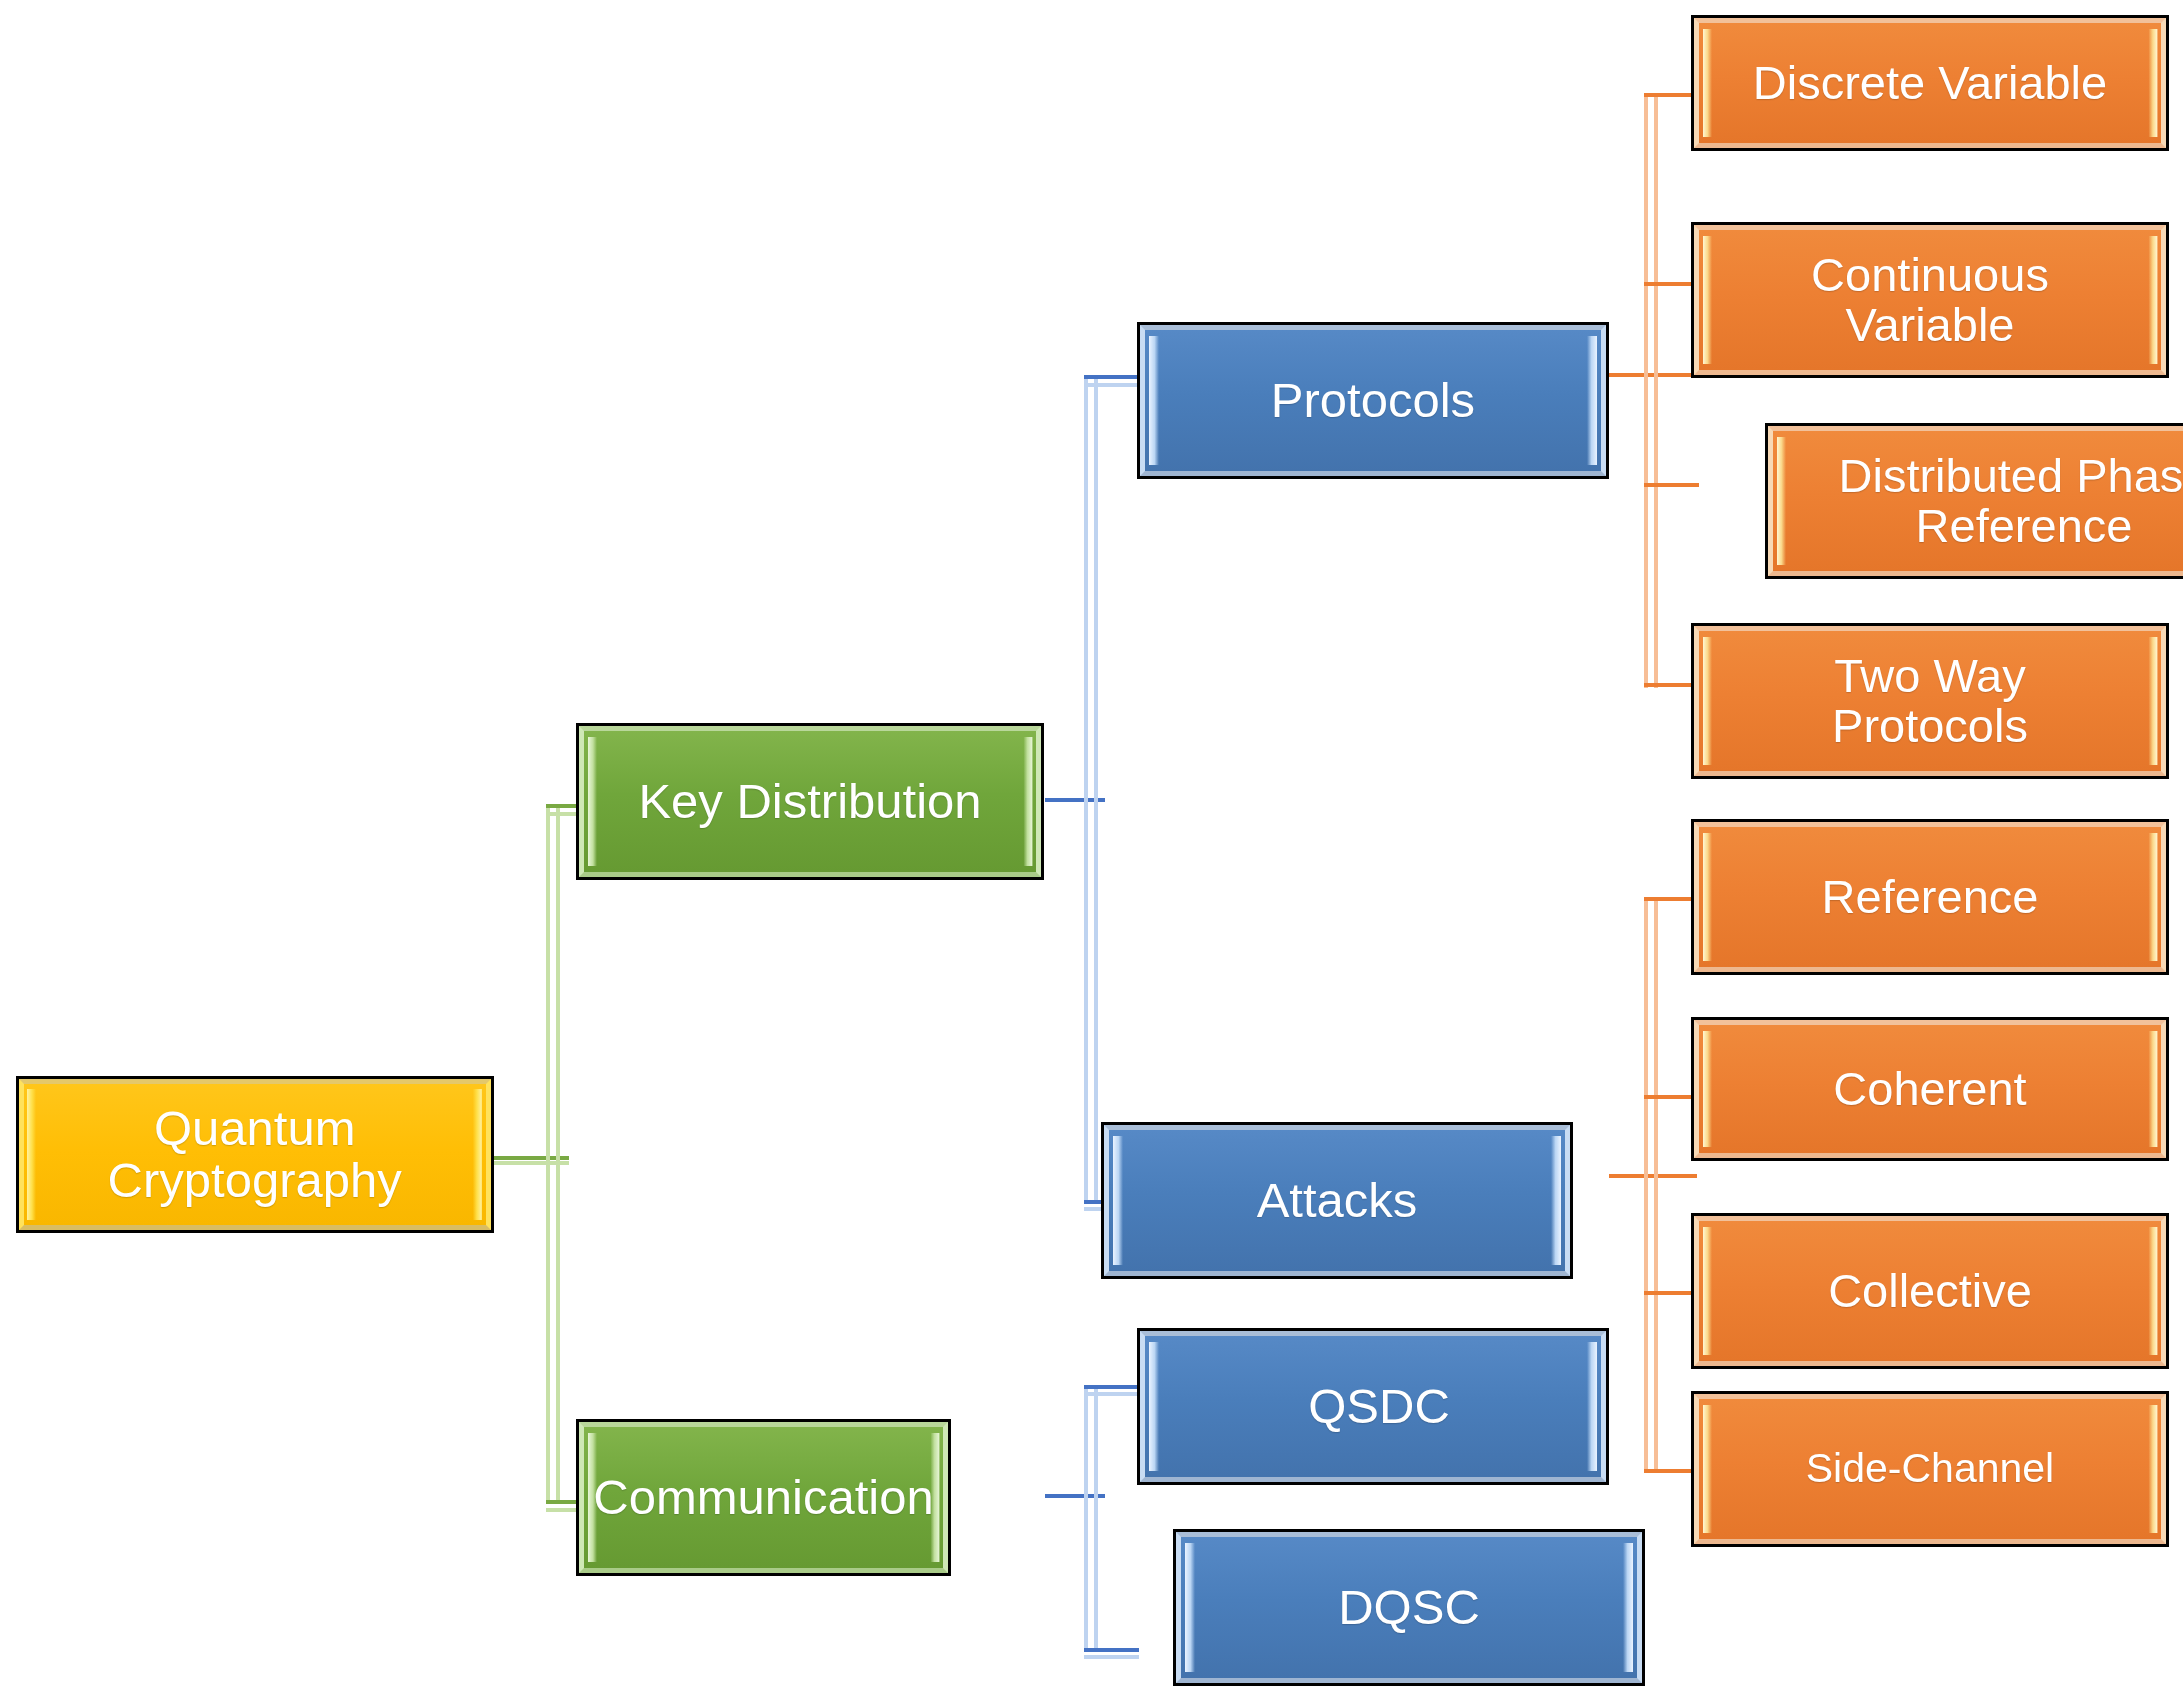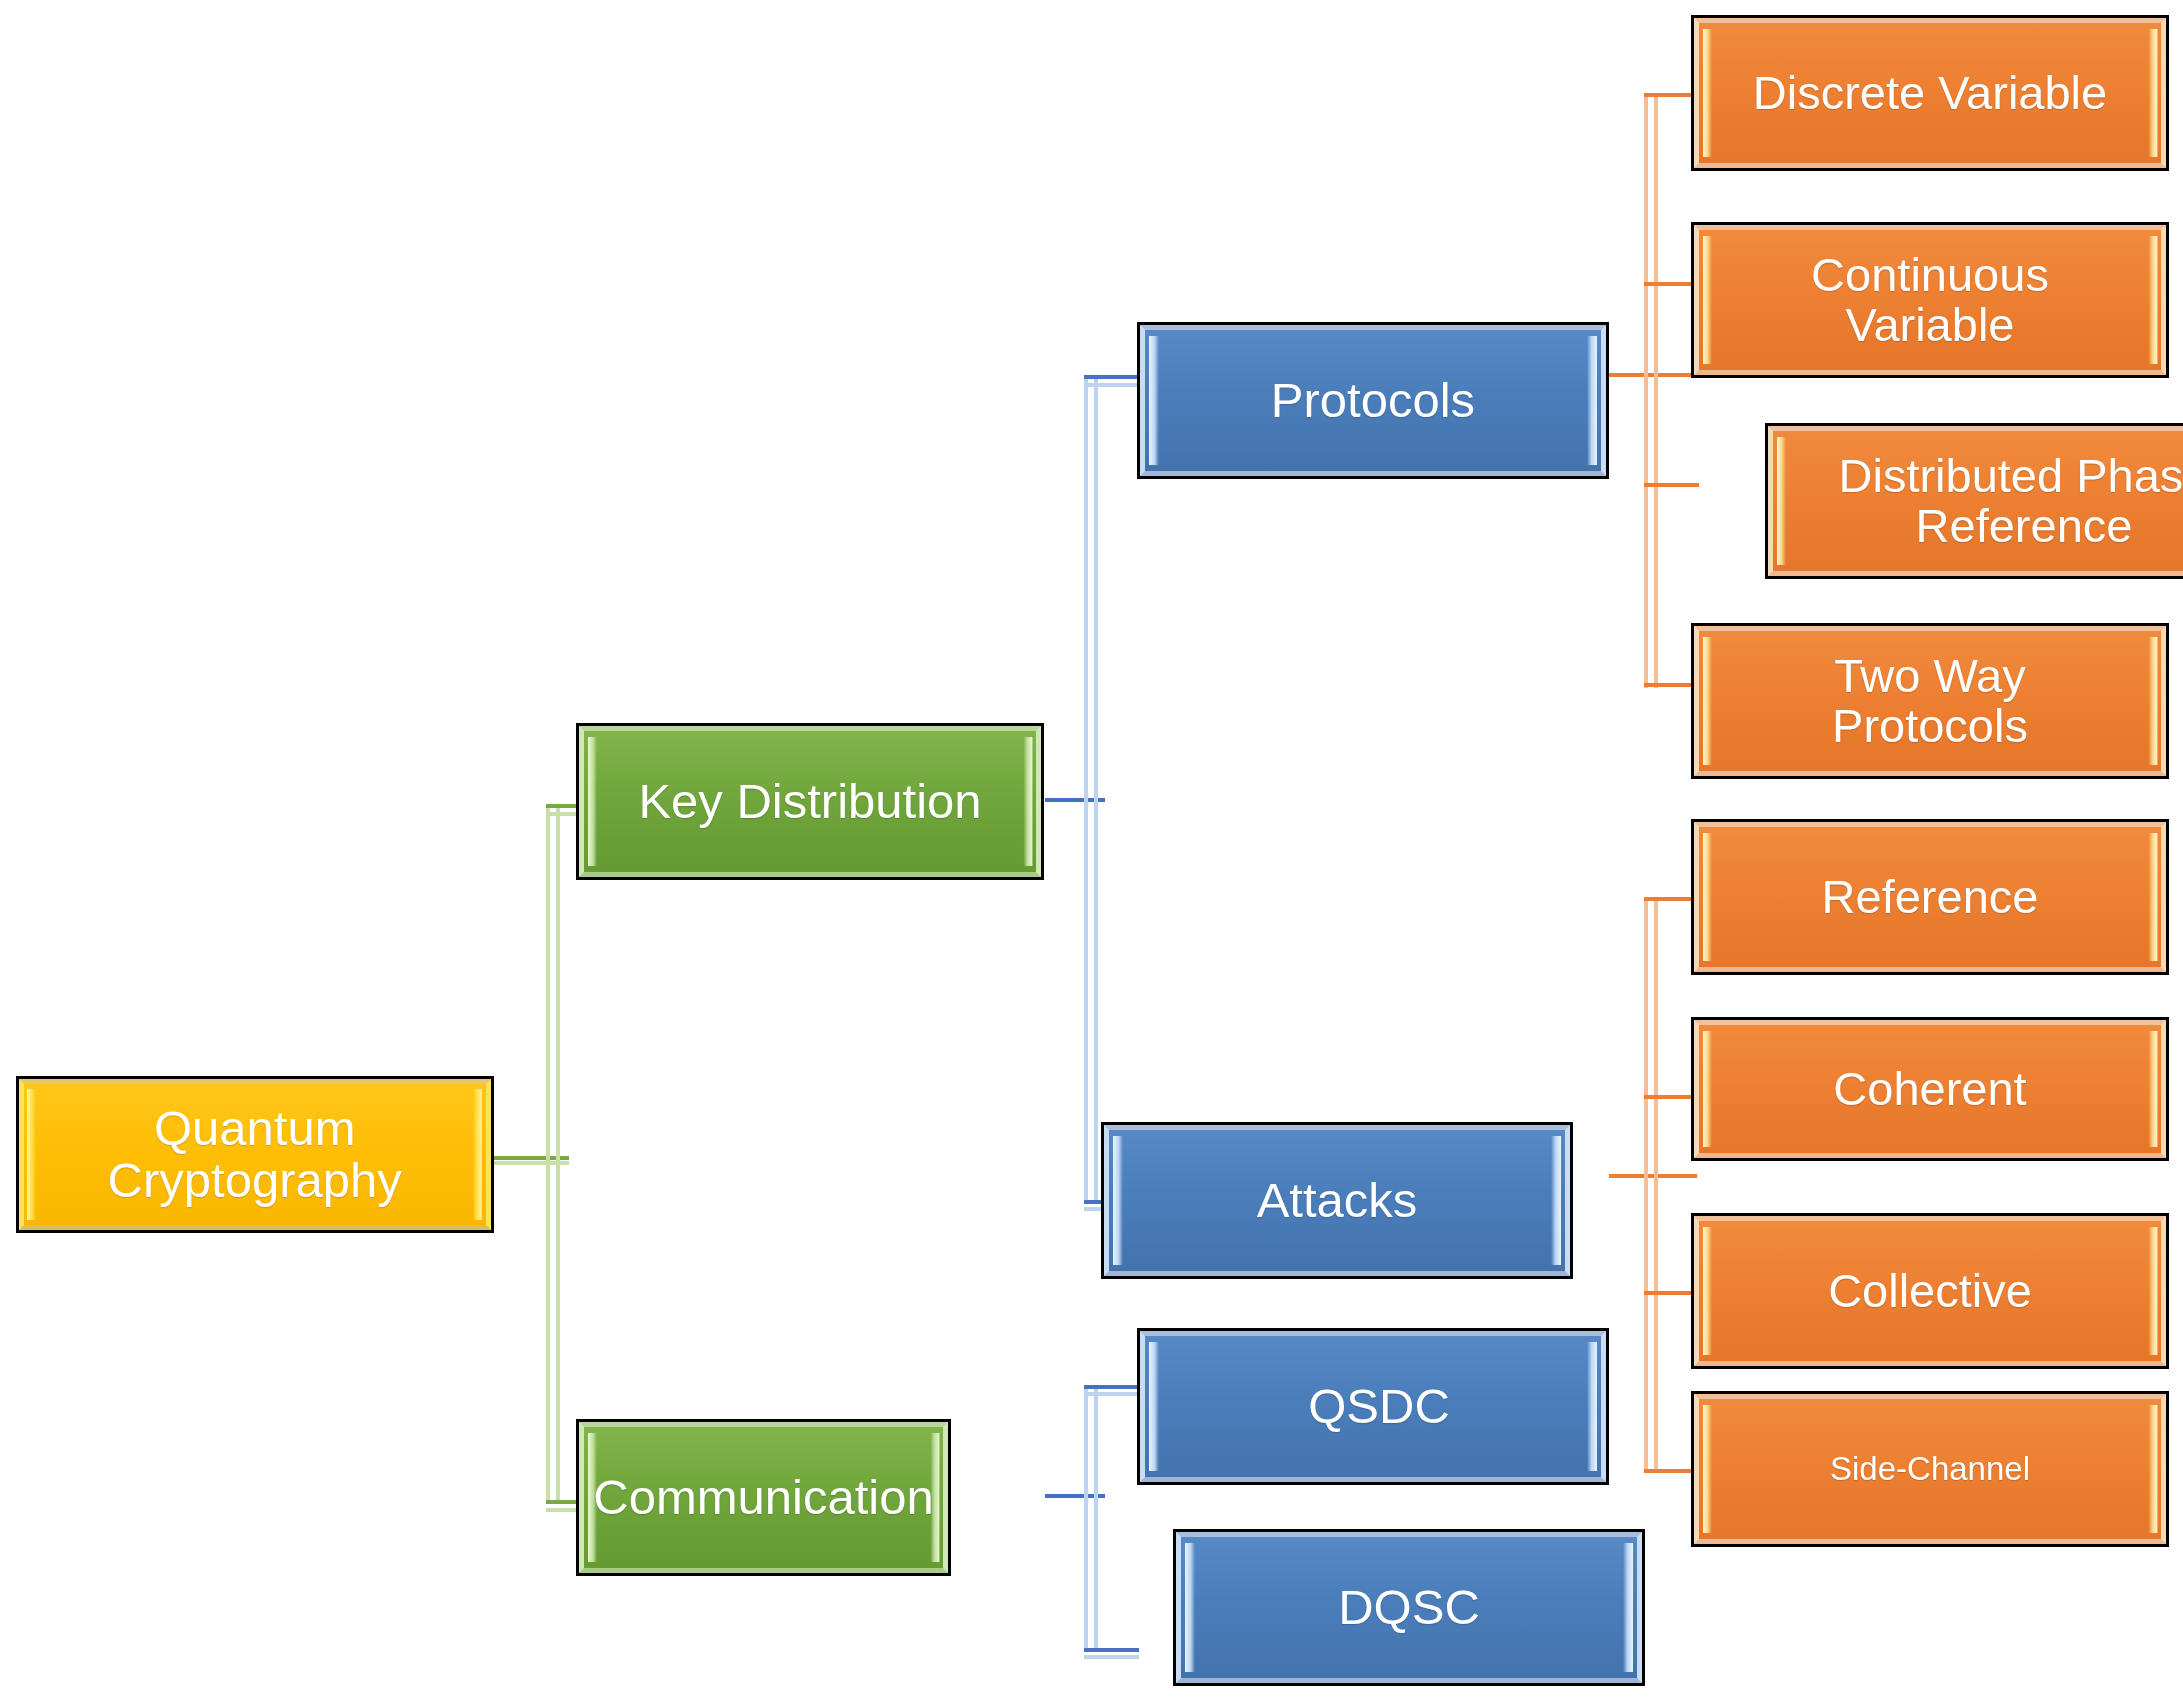--- a/index.html
+++ b/index.html
@@ -199,21 +199,21 @@
     <span class="lbl">QSDC</span>
   </div>
 
   <div class="node n-blue" style="left:1137px;top:1529px;width:472px;height:157px;font-size:49px;margin-left:36px;">
     <span class="inner"></span>
     <span class="bevL"></span>
     <span class="bevR"></span>
     <span class="lbl">DQSC</span>
   </div>
 
-  <div class="node n-orange" style="left:1691px;top:15px;width:478px;height:156px;font-size:47px;">
+  <div class="node n-orange" style="left:1691px;top:15px;width:478px;height:136px;font-size:47px;">
     <span class="inner"></span>
     <span class="bevL"></span>
     <span class="bevR"></span>
     <span class="lbl">Discrete Variable</span>
   </div>
 
   <div class="node n-orange" style="left:1691px;top:222px;width:478px;height:156px;font-size:47px;">
     <span class="inner"></span>
     <span class="bevL"></span>
     <span class="bevR"></span>
@@ -251,21 +251,21 @@
     <span class="lbl">Coherent</span>
   </div>
 
   <div class="node n-orange" style="left:1691px;top:1213px;width:478px;height:156px;font-size:47px;">
     <span class="inner"></span>
     <span class="bevL"></span>
     <span class="bevR"></span>
     <span class="lbl">Collective</span>
   </div>
 
-  <div class="node n-orange" style="left:1691px;top:1391px;width:478px;height:156px;font-size:33px;">
+  <div class="node n-orange" style="left:1691px;top:1391px;width:478px;height:156px;font-size:41px;">
     <span class="inner"></span>
     <span class="bevL"></span>
     <span class="bevR"></span>
     <span class="lbl">Side-Channel</span>
   </div>
 
 </div>
 
 
 </body></html>

